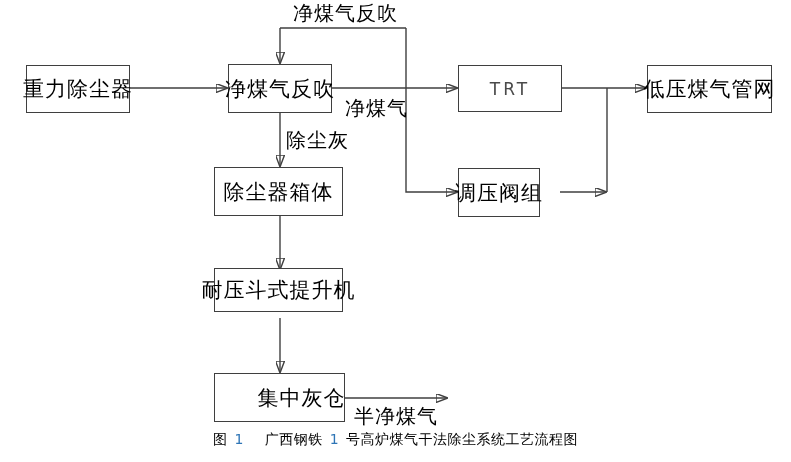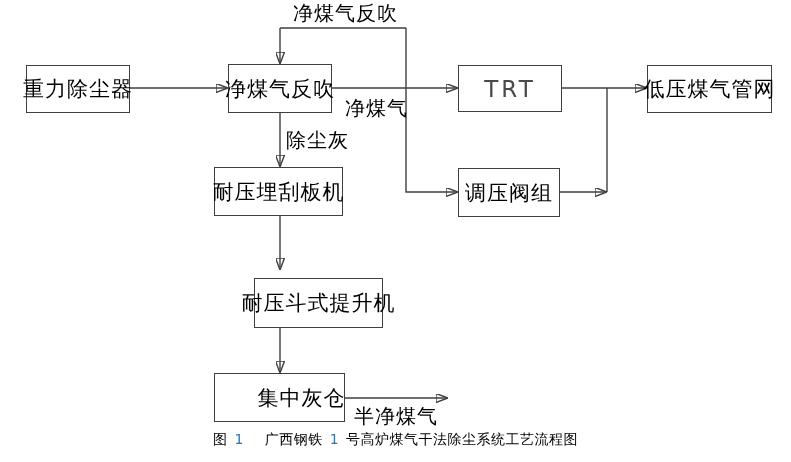--- a/index.html
+++ b/index.html
@@ -37,21 +37,21 @@
     display: flex;
     align-items: center;
     justify-content: center;
     font-size: 21px;
     letter-spacing: 1px;
     color: var(--text, #000000);
     box-sizing: border-box;
     white-space: nowrap;
   }
   .node.trt {
-    font-size: 23px;
+    font-size: 17px;
     letter-spacing: 3px;
     color: #4a4a4a;
   }
   .edge-label {
     position: absolute;
     font-size: 20px;
     letter-spacing: 1px;
     color: var(--text, #000000);
     white-space: nowrap;
   }
@@ -112,25 +112,25 @@
   </svg>
 
   <div class="node" style="left:26px; top:65px; width:104px; height:48px;">重力除尘器</div>
 
   <div class="node" style="left:228px; top:64px; width:104px; height:49px;">净煤气反吹</div>
 
   <div class="node trt" style="left:458px; top:65px; width:104px; height:47px;">TRT</div>
 
   <div class="node" style="left:647px; top:65px; width:125px; height:48px;">低压煤气管网</div>
 
-  <div class="node" style="left:458px; top:168px; width:102px; height:49px;">调压阀组</div>
+  <div class="node" style="left:458px; top:168px; width:82px; height:49px;">调压阀组</div>
 
-  <div class="node" style="left:214px; top:167px; width:129px; height:49px;">耐压埋刮板机</div>
+  <div class="node" style="left:214px; top:167px; width:129px; height:49px;">除尘器箱体</div>
 
-  <div class="node" style="left:214px; top:278px; width:129px; height:50px;margin-left:40px;">耐压斗式提升机</div>
+  <div class="node" style="left:214px; top:268px; width:129px; height:44px;">耐压斗式提升机</div>
 
   <div class="node" style="left:214px; top:373px; width:131px; height:49px;padding-left:44px;">集中灰仓</div>
 
   <div class="edge-label" style="left:293px; top:0;text-align:right;">净煤气反吹</div>
 
 
   <div class="edge-label" style="left:286px; top:127px;">除尘灰</div>
 
   <div class="edge-label" style="left:345px; top:95px;">净煤气</div>
 

